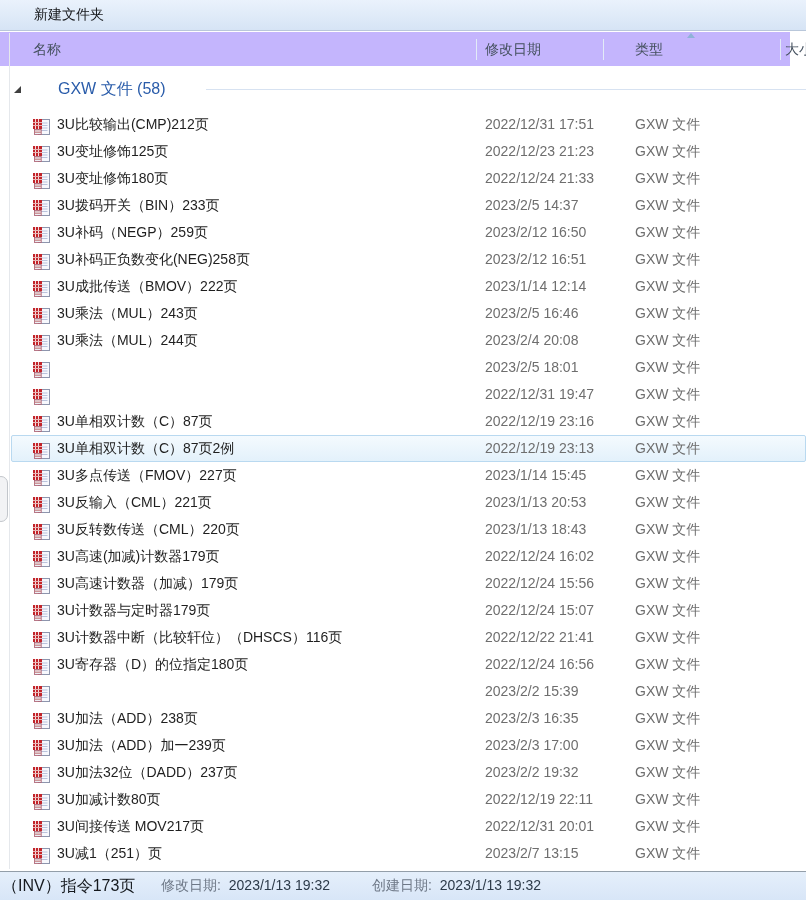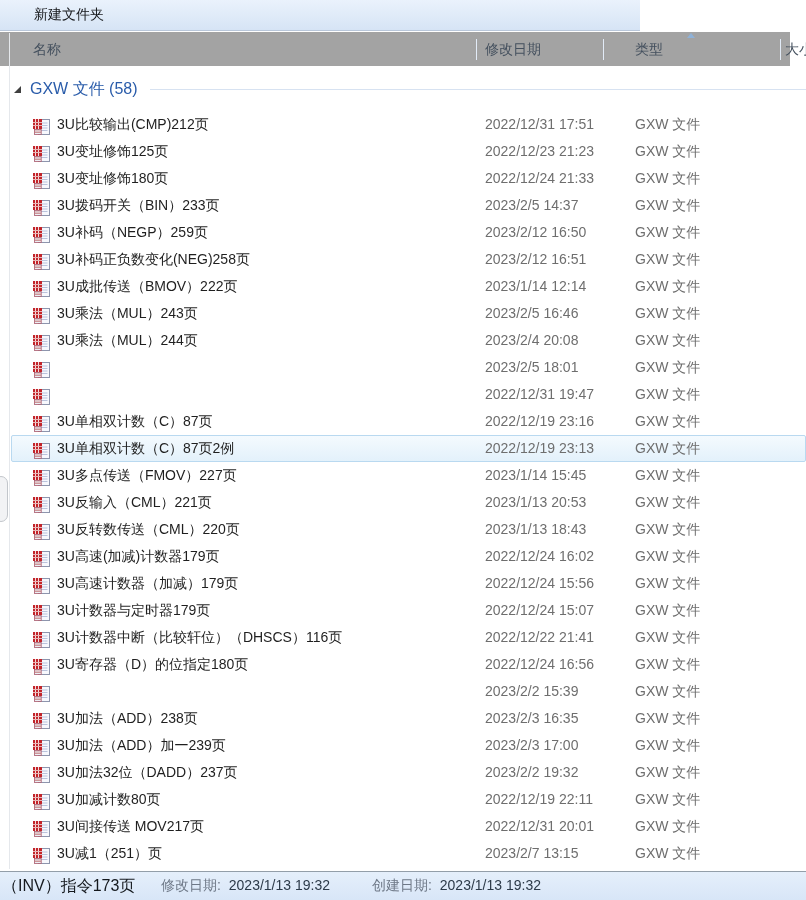--- a/index.html
+++ b/index.html
@@ -3,37 +3,37 @@
 <meta charset="utf-8">
 <style>
   html,body{margin:0;padding:0;}
   body{
     position:relative;width:806px;height:900px;overflow:hidden;background:#fff;
     font-family:"Liberation Sans","DejaVu Sans",sans-serif;
     -webkit-font-smoothing:antialiased;
   }
   
   .topbar{
-    position:absolute;left:0;top:0;width:640px;height:31px;box-sizing:border-box;
+    position:absolute;left:0;top:0;width:806px;height:31px;box-sizing:border-box;
     background:linear-gradient(#eaf2fc,#d6e4f5);
     border-bottom:1px solid #b9c7da;
     display:flex;align-items:center;padding-left:34px;
     font-size:14px;color:#15171a;
   }
   
-  .colhead{position:absolute;top:32px;left:0;right:16px;height:34px;background:#a3a3a3;}
+  .colhead{position:absolute;top:32px;left:0;right:16px;height:34px;background:#c4b5fd;}
   .colhead .label{position:absolute;top:0;height:34px;line-height:34px;font-size:14px;color:#44505e;white-space:nowrap;cursor:default;}
   .c-name{left:33px}.c-date{left:485px}.c-type{left:635px}.c-size{left:785px}
   .colsep{position:absolute;top:7px;height:21px;width:1px;background:#e2ebf7;}
   .s1{left:476px}.s2{left:603px}.s3{left:780px}
   .sortarrow{position:absolute;left:687px;top:1px;width:0;height:0;
     border-left:4px solid transparent;border-right:4px solid transparent;
     border-bottom:5px solid #8fb2d8;}
   
-  .grouphead{position:absolute;top:72px;left:0;right:0;height:34px;display:flex;align-items:center;padding-left:14px;}
+  .grouphead{position:absolute;top:72px;left:0;right:0;height:34px;display:flex;align-items:center;padding-left:14px;gap:28px;}
   .gtri{width:0;height:0;border-left:7px solid transparent;border-bottom:7px solid #404040;margin-right:9px;}
   .glabel{font-size:16px;color:#2a5caa;white-space:nowrap;}
   .gline{flex:1;height:1px;background:#d7e2f1;margin-left:12px;}
   
   #rows{position:absolute;left:11px;top:111px;width:795px;}
   .row{position:relative;height:27px;border:1px solid transparent;border-radius:2px;box-sizing:border-box;}
   .row.selected{background:linear-gradient(#f4fafe,#e3f1fb);border-color:#b9d9f0;}
   .row span{position:absolute;line-height:25px;white-space:nowrap;}
   .ficon{left:21px;top:5px;width:17px;height:16px;line-height:0;}
   .fname{left:45px;font-size:14px;color:#1f1f1f;}

